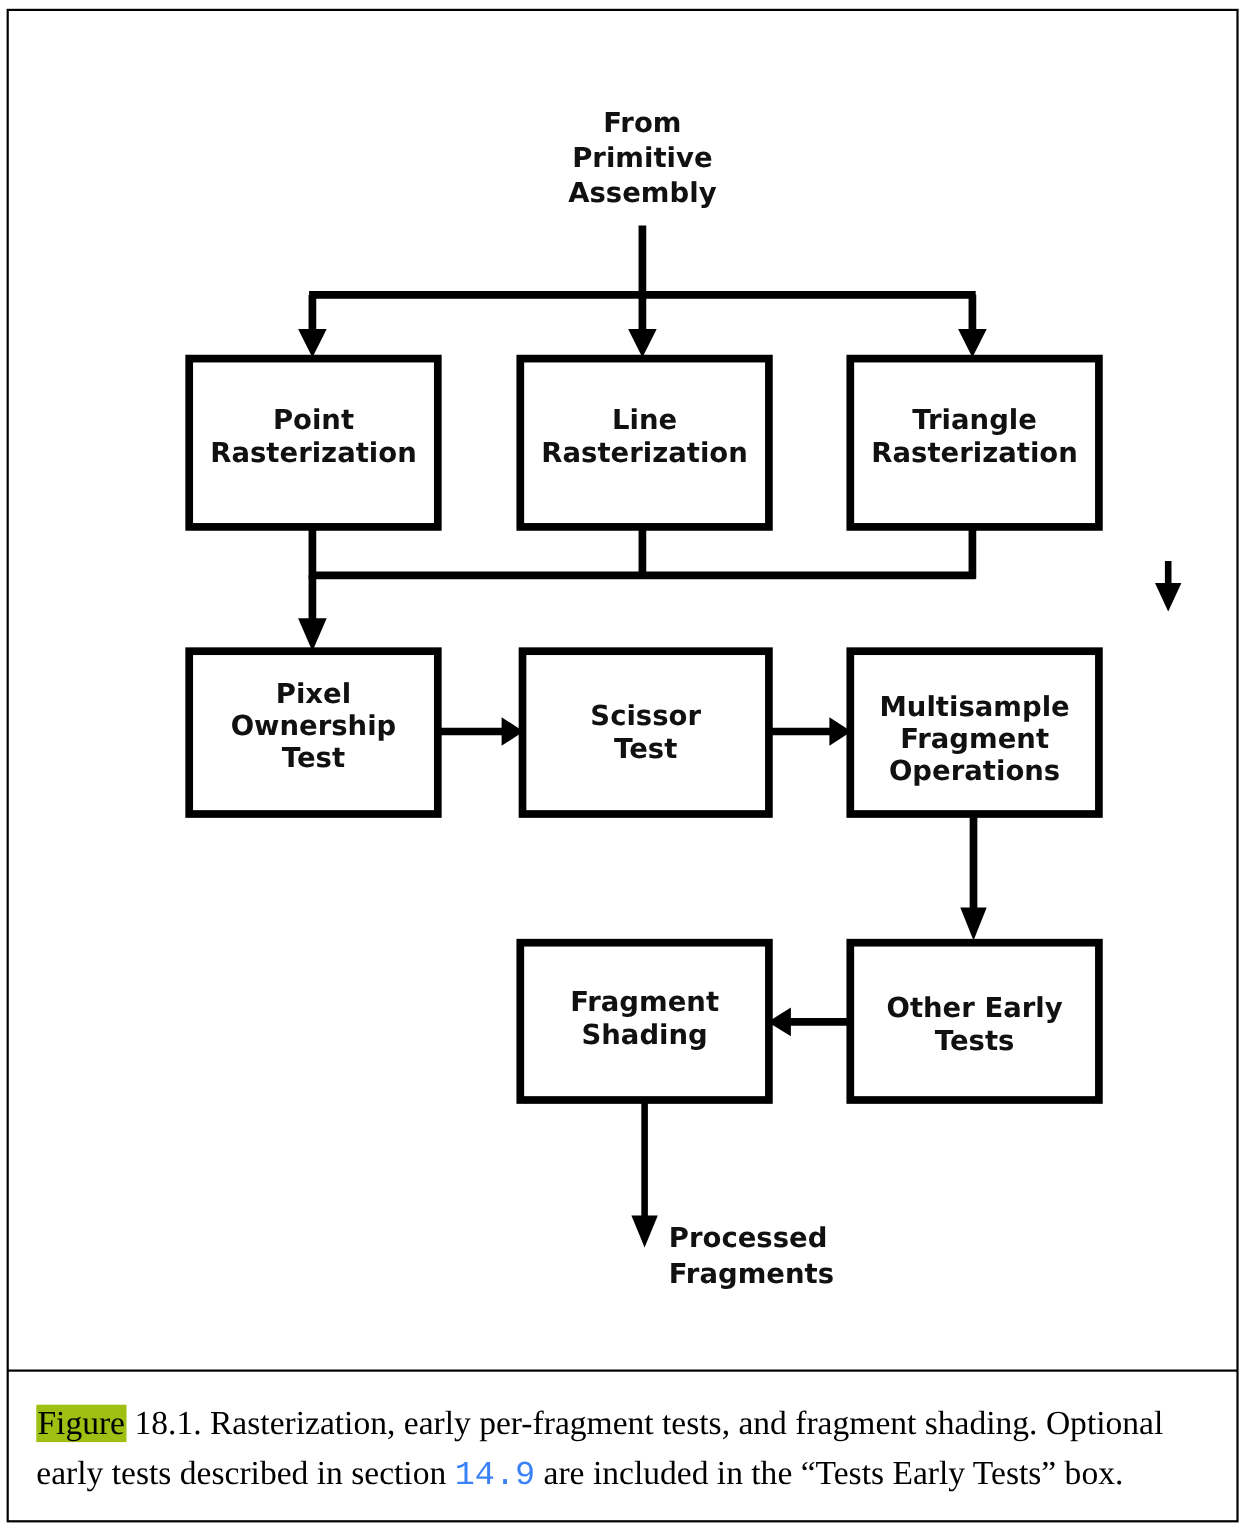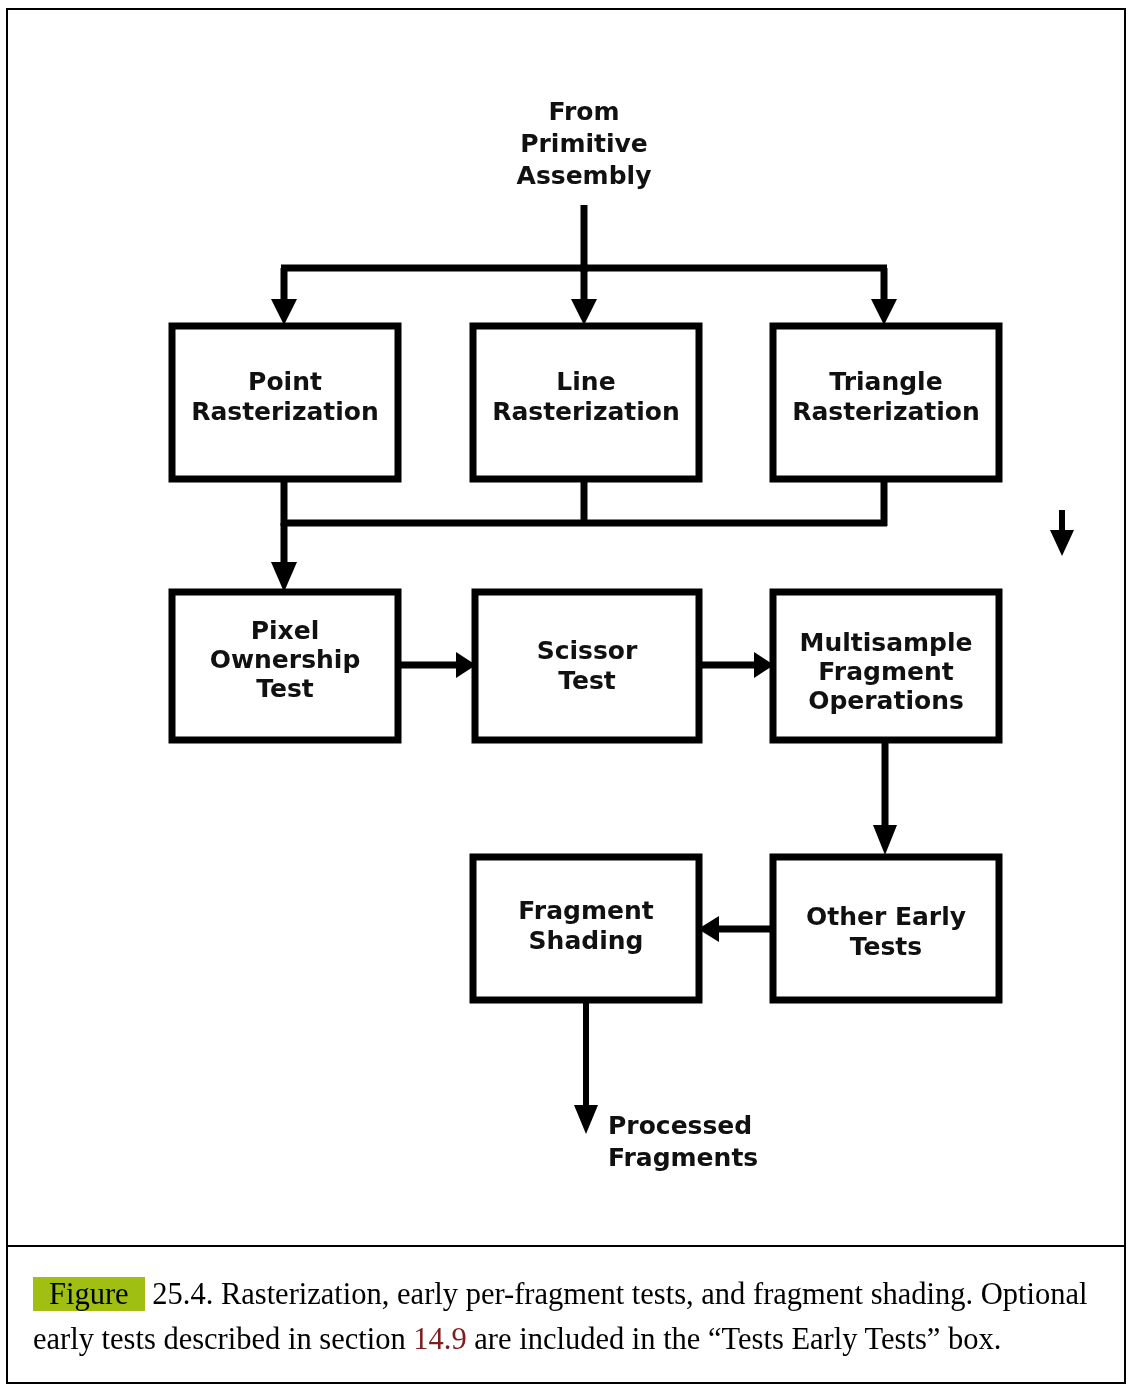--- a/index.html
+++ b/index.html
@@ -95,25 +95,26 @@
     top: 1272px;
     width: 1075px;
     font-family: "Liberation Serif", "DejaVu Serif", serif;
     font-size: 30.5px;
     line-height: 45px;
     color: #000000;
     text-align: left;
   }
   .hl {
     background: #9fc013;
-    padding: 0 16px;
+    padding: 0 1px;
     font-family: Liberation Serif, serif;
   }
   .link-red {
-    color: #7f1d1d;
+    color: #3b82f6;
+    font-family: Liberation Mono, monospace;
   }
 </style>
 </head>
 <body>
 
 <div id="page">
 
   <div id="page-frame"></div>
 
   <div id="figure-area">
@@ -210,15 +211,15 @@
       <line class="conn-thin" x1="570" y1="1000" x2="570" y2="1108"></line>
       <polygon class="arrowhead" points="558,1105 582,1105 570,1134"></polygon>
       <text class="io-label start" x="592" y="1134">Processed</text>
       <text class="io-label start" x="592" y="1166">Fragments</text>
 
     </svg>
   </div>
 
   <div id="caption-divider"></div>
 
-  <div id="caption"><span class="hl">Figure</span><span> 25.4. </span><span>Rasterization, early per-fragment tests, and fragment shading. Optional early tests described in section </span><span class="link-red">14.9</span><span> are included in the “Tests Early Tests” box.</span></div>
+  <div id="caption"><span class="hl">Figure</span><span> 18.1. </span><span>Rasterization, early per-fragment tests, and fragment shading. Optional early tests described in section </span><span class="link-red">14.9</span><span> are included in the “Tests Early Tests” box.</span></div>
 
 </div>
 
 </body></html>

